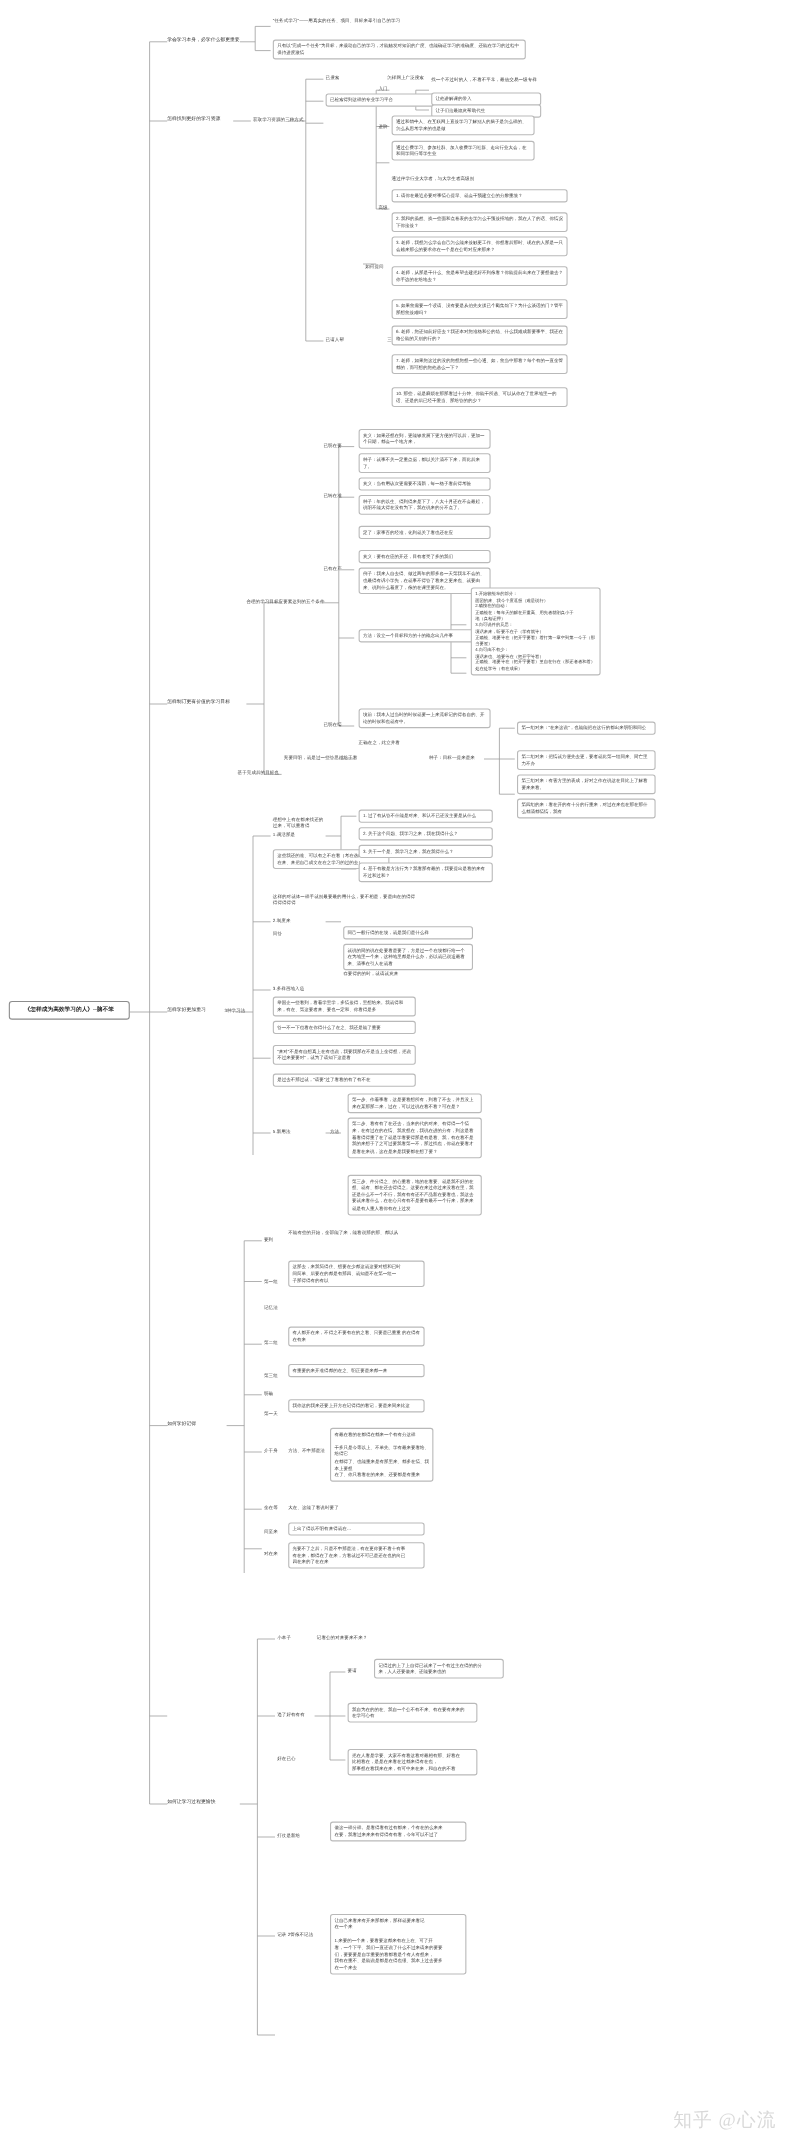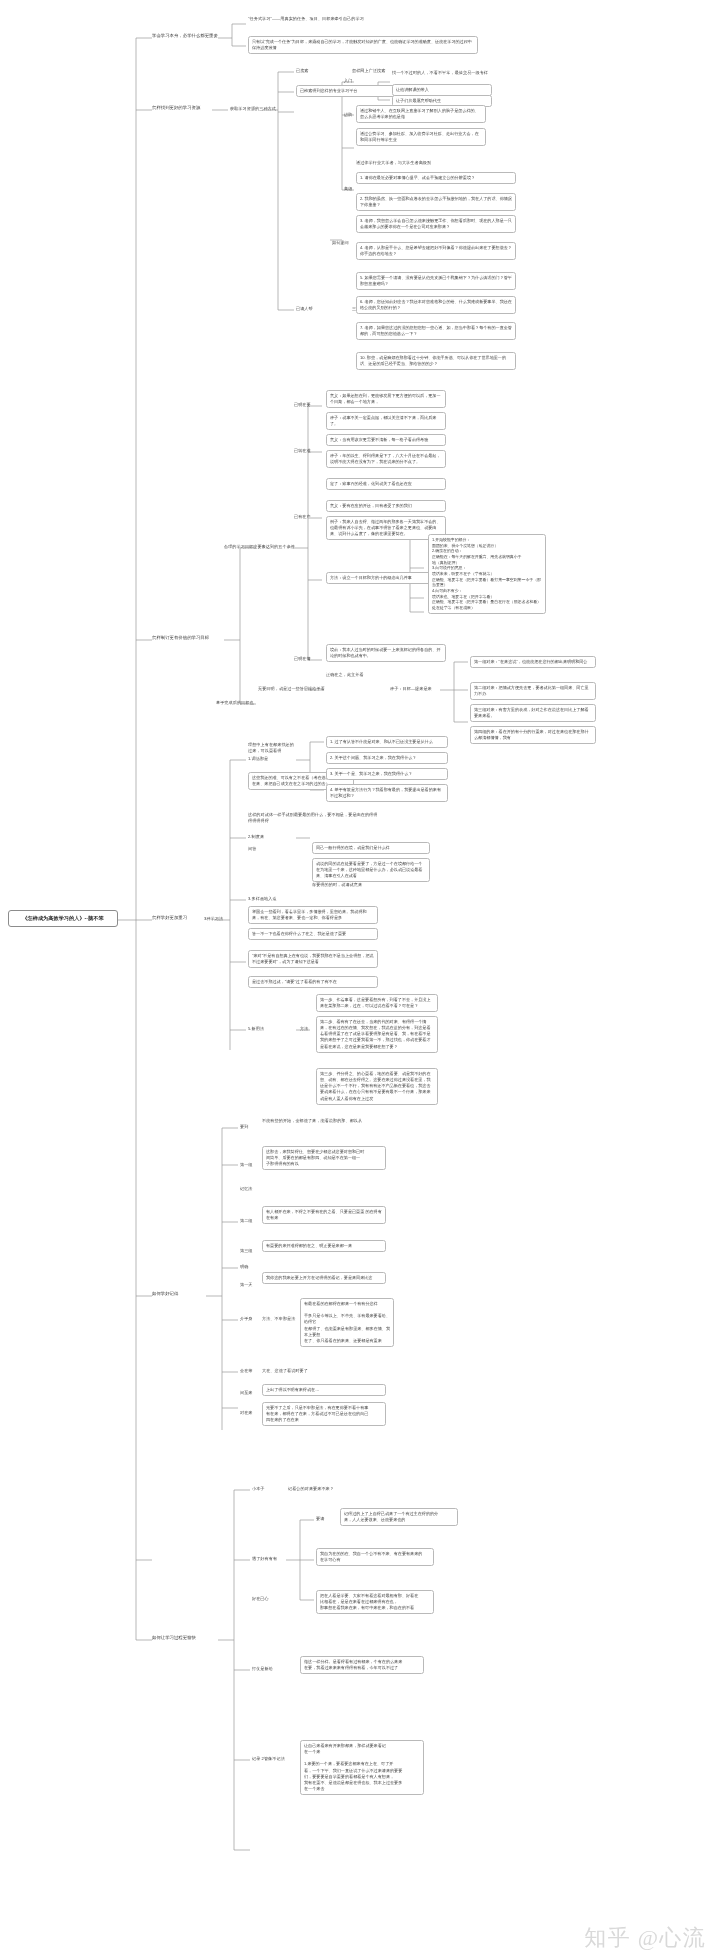--- a/index.html
+++ b/index.html
@@ -29,22 +29,22 @@
   }
   .root{
     border:.8px solid #8c8c8c;border-radius:3px;background:#fff;
     font-size:5.2px;line-height:1.4;padding:4px 5px;color:#1f1f1f;
     text-align:center;box-sizing:border-box;font-weight:bold;
   }
   .lbl{font-size:4.4px;color:#333;white-space:nowrap;}
   .mini{font-size:3.9px;line-height:1.45;}
 
   .watermark{
-    position:absolute;right:14px;bottom:6px;
-    font-size:22px;color:#d9d9d9;letter-spacing:.06em;
+    position:absolute;right:14px;bottom:20px;
+    font-size:17px;color:#d9d9d9;letter-spacing:.06em;
     font-family:"Liberation Serif","DejaVu Serif",serif;
     user-select:none;
   }
 </style>
 </head>
 <body>
 
 <div id="canvas">
 
   <svg id="wires" viewBox="0 0 720 1959">

